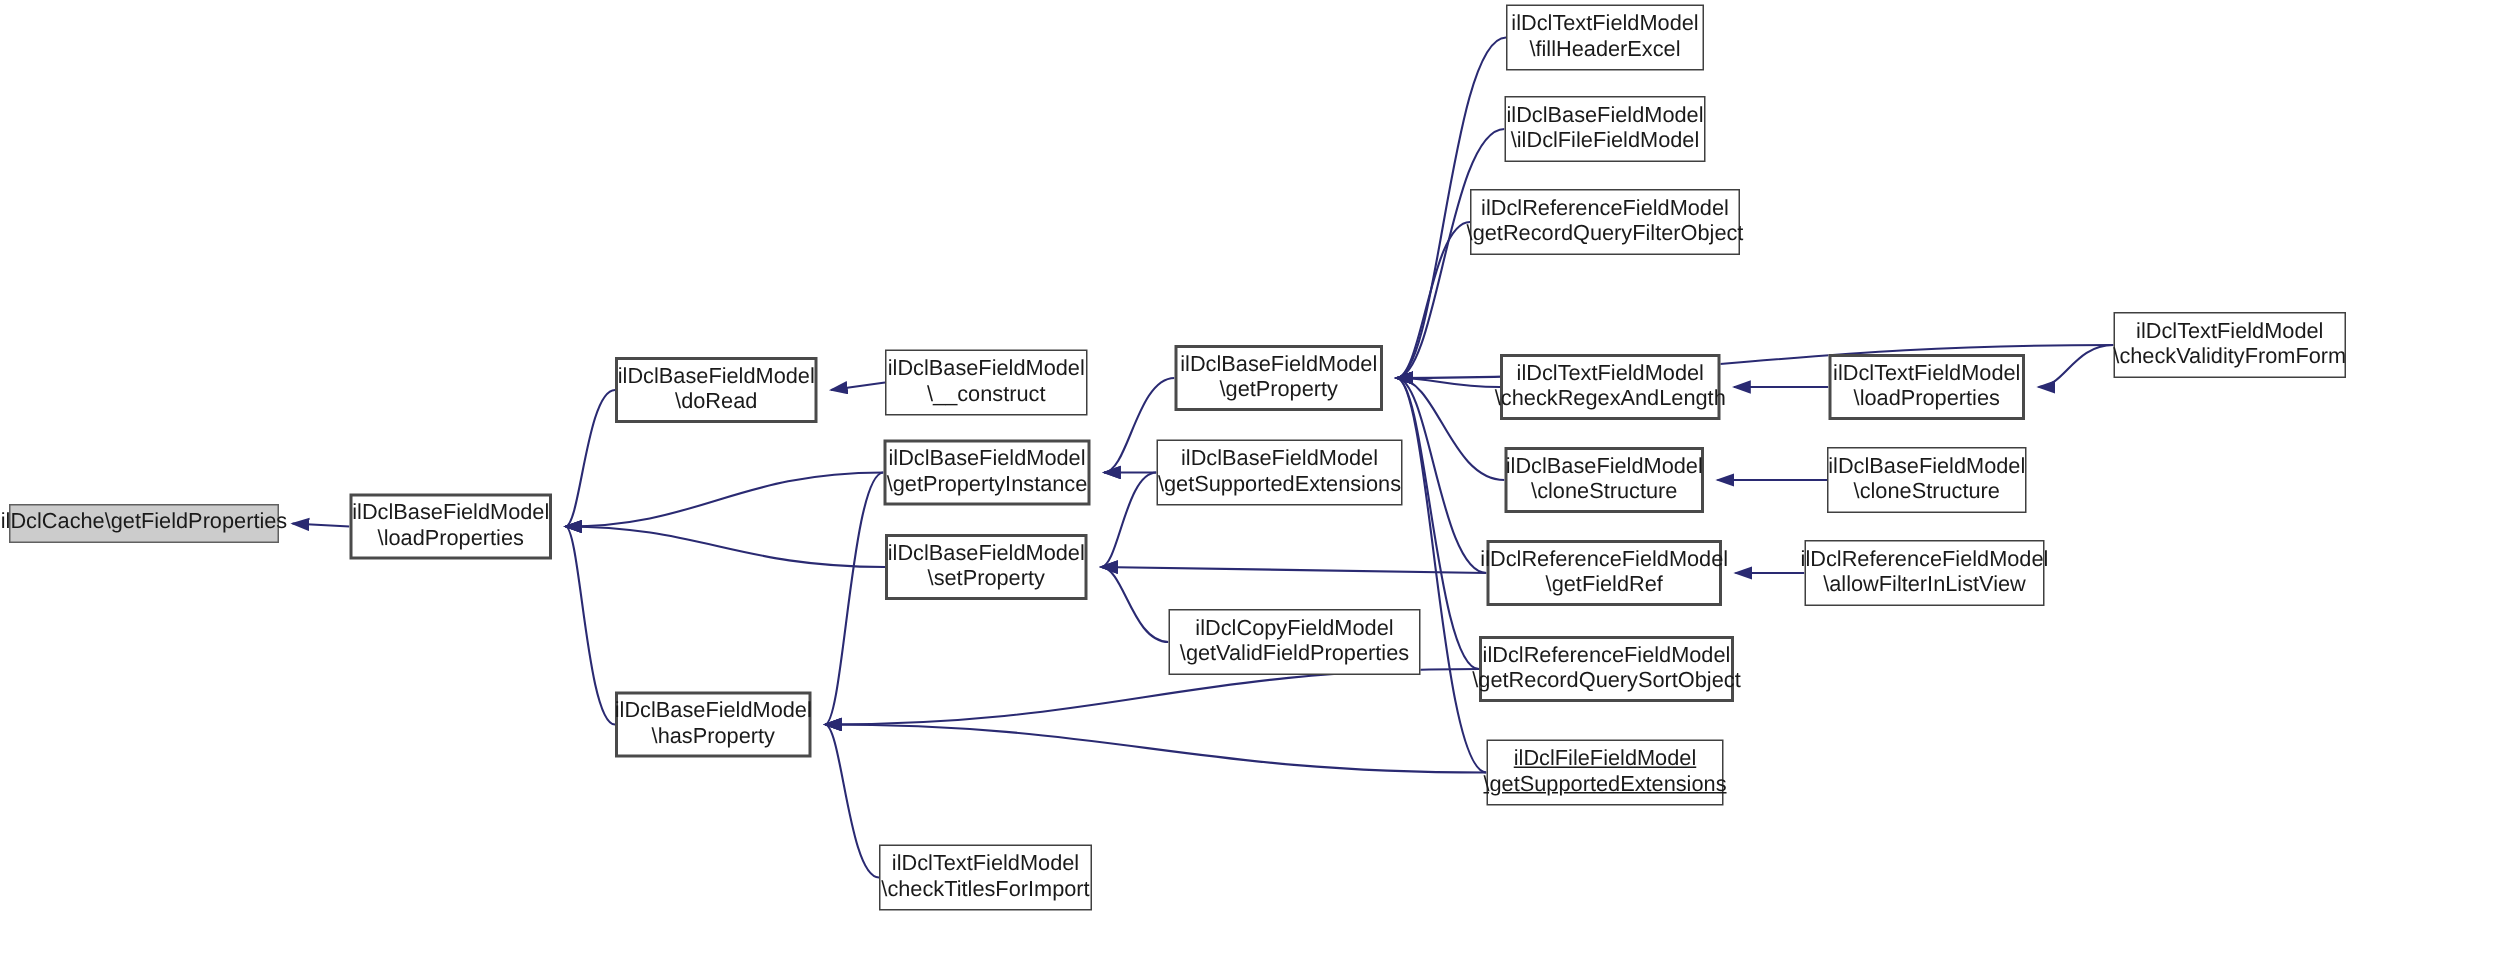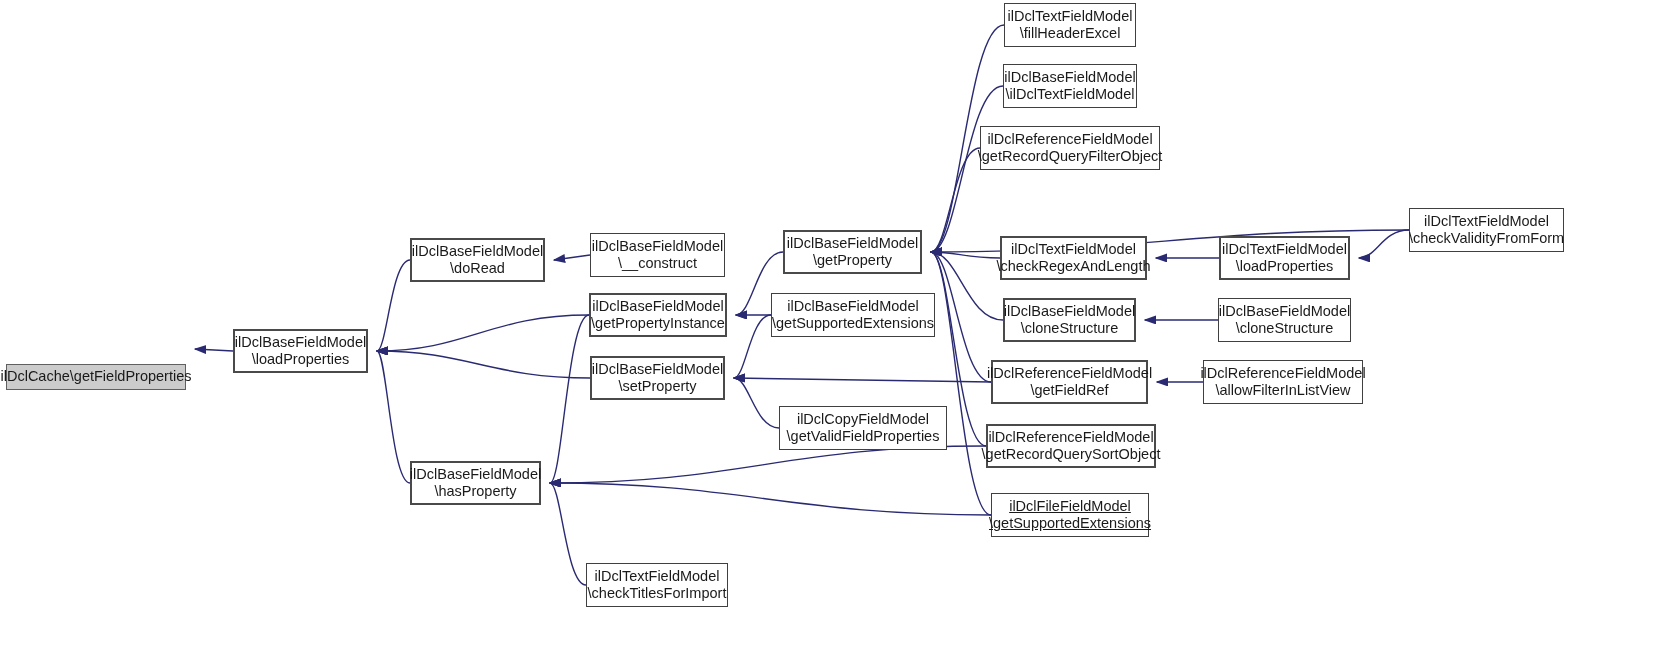--- a/index.html
+++ b/index.html
@@ -88,21 +88,21 @@
         <path d="M991,515 C959.95,515 953.05,252 931,252" marker-end="url(#arrow)"></path>
         <path d="M1409,230 C1189.85,230 1141.15,252 931,252" marker-end="url(#arrow)"></path>
         <path d="M1219,258 L1156,258" marker-end="url(#arrow)"></path>
         <path d="M1218,320 L1145,320" marker-end="url(#arrow)"></path>
         <path d="M1203,382 L1157,382" marker-end="url(#arrow)"></path>
         <path d="M1409,230 C1382.45,230 1376.55,258 1359,258" marker-end="url(#arrow)"></path>
       </g>
   </svg>
 
   <div id="nodes">
-      <div class="node root" style="left: 6px; top: 336px; width: 180px; height: 26px; margin-top: 28px;">
+      <div class="node root" style="left: 6px; top: 336px; width: 180px; height: 26px;">
         <span class="ln">ilDclCache\getFieldProperties</span>
       </div>
       <div class="node thick" style="left: 233px; top: 329px; width: 135px; height: 44px;">
         <span class="ln">ilDclBaseFieldModel</span>
         <span class="ln">\loadProperties</span>
       </div>
       <div class="node thick" style="left: 410px; top: 238px; width: 135px; height: 44px;">
         <span class="ln">ilDclBaseFieldModel</span>
         <span class="ln">\doRead</span>
       </div>
@@ -137,21 +137,21 @@
       <div class="node" style="left: 779px; top: 406px; width: 168px; height: 44px;">
         <span class="ln">ilDclCopyFieldModel</span>
         <span class="ln">\getValidFieldProperties</span>
       </div>
       <div class="node" style="left: 1004px; top: 3px; width: 132px; height: 44px;">
         <span class="ln">ilDclTextFieldModel</span>
         <span class="ln">\fillHeaderExcel</span>
       </div>
       <div class="node" style="left: 1003px; top: 64px; width: 134px; height: 44px;">
         <span class="ln">ilDclBaseFieldModel</span>
-        <span class="ln">\ilDclTextFieldModel</span>
+        <span class="ln">\ilDclFileFieldModel</span>
       </div>
       <div class="node" style="left: 980px; top: 126px; width: 180px; height: 44px;">
         <span class="ln">ilDclReferenceFieldModel</span>
         <span class="ln">\getRecordQueryFilterObject</span>
       </div>
       <div class="node thick" style="left: 1000px; top: 236px; width: 147px; height: 44px;">
         <span class="ln">ilDclTextFieldModel</span>
         <span class="ln">\checkRegexAndLength</span>
       </div>
       <div class="node thick" style="left: 1003px; top: 298px; width: 133px; height: 44px;">

